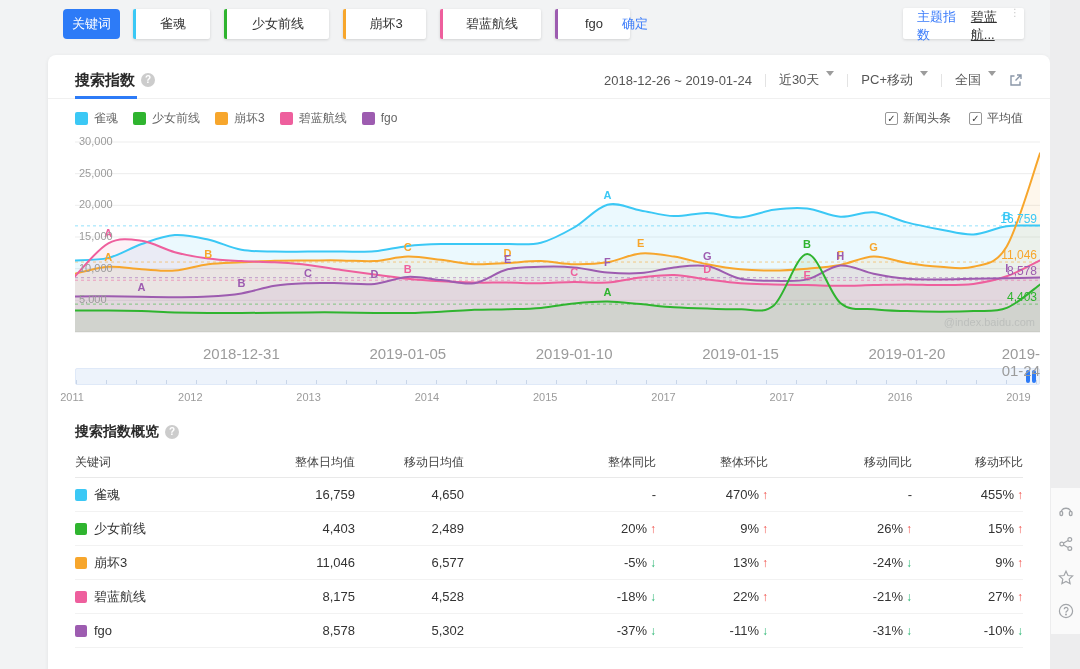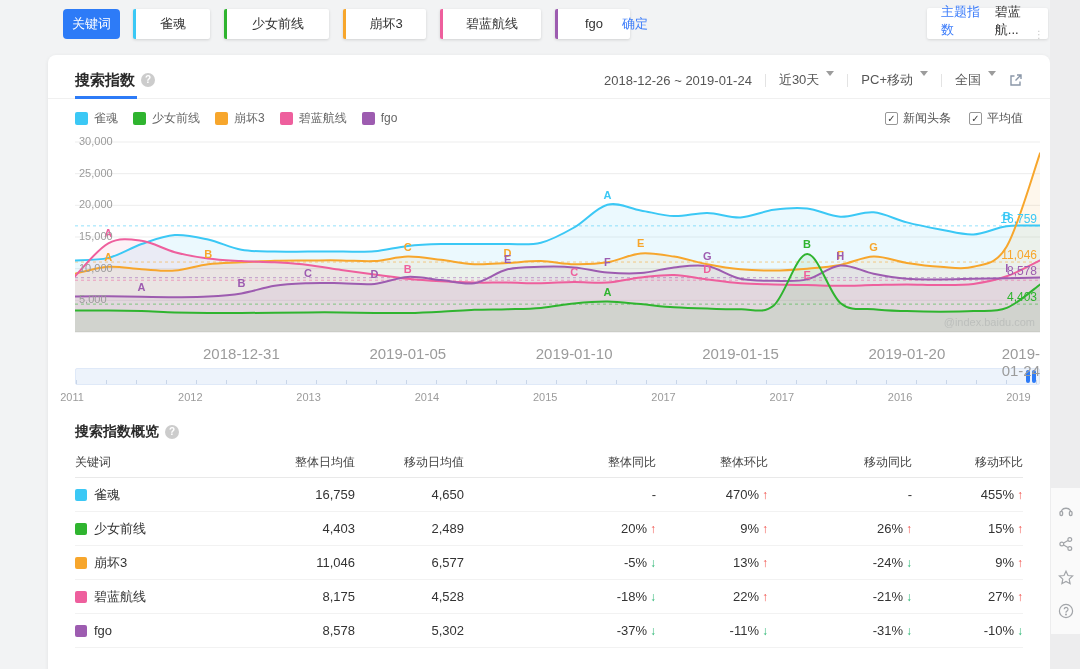--- a/index.html
+++ b/index.html
@@ -9,23 +9,23 @@
   
   #topbar { position:absolute; left:0; top:0; width:1080px; height:55px; }
   .kw-btn { position:absolute; left:63px; top:9px; width:57px; height:30px;
     border-radius:4px; color:#fff; font-size:13px; text-align:center; line-height:30px; cursor:pointer; }
   .chips { position:absolute; left:133px; top:9px; display:flex; gap:14px; }
   .chip { height:30px; background:#fff; box-shadow:0 1px 3px rgba(0,0,0,.14);
     border-radius:2px; font-size:13px; color:#333; line-height:30px; text-align:center;
     border-left:3px solid #ccc; cursor:text; }
   .confirm-link { position:absolute; left:622px; top:9px; line-height:30px; font-size:13px; cursor:pointer; }
   .topic-box { position:absolute; left:903px; top:8px; width:121px; height:31px; background:#fff;
-    box-shadow:0 1px 3px rgba(0,0,0,.12); border-radius:2px; display:flex; align-items:flex-end; font-size:13px;margin-left:24px; }
+    box-shadow:0 1px 3px rgba(0,0,0,.12); border-radius:2px; display:flex; align-items:flex-start; font-size:13px; }
   .topic-box .t1 { margin-left:14px; cursor:pointer; }
-  .topic-box .t2 { margin-left:13px; color:#333; }
+  .topic-box .t2 { margin-left:13px; color:#333;text-decoration:underline; }
   .more-dots { margin-left:auto; margin-right:4px; color:#c9c9c9; font-size:10px; line-height:9px; letter-spacing:0; }
 
   
   #card { position:absolute; left:48px; top:55px; width:1002px; height:628px;
     background:#fff; border-radius:8px; box-shadow:0 1px 4px rgba(0,0,0,.07); }
   .sec-title { font-size:15px; font-weight:bold; color:#2a2a2a; display:flex; align-items:center; }
   .q-icon { width:14px; height:14px; border-radius:50%; background:#ccc; color:#fff; font-size:10px;
     line-height:14px; text-align:center; margin-left:6px; font-weight:bold; }
   #chart-header { position:absolute; left:27px; right:27px; top:11px; height:28px;
     display:flex; align-items:center; justify-content:space-between; }

